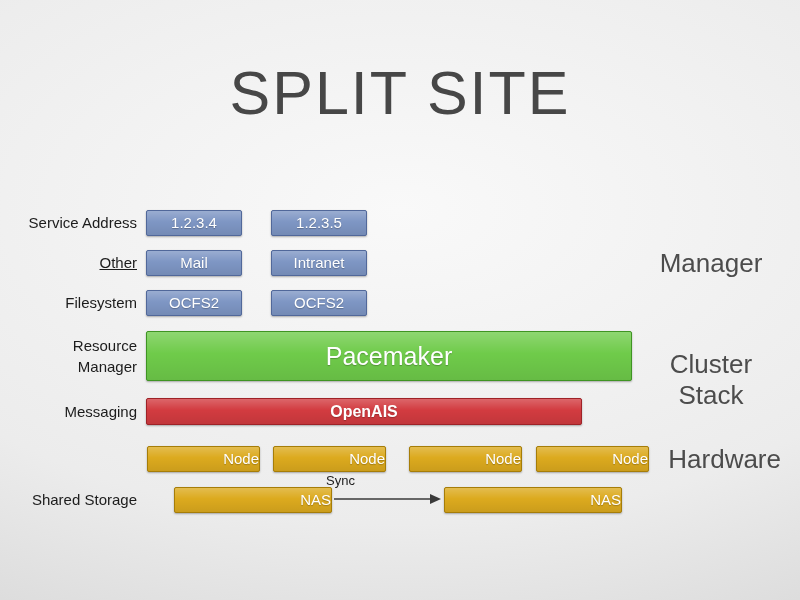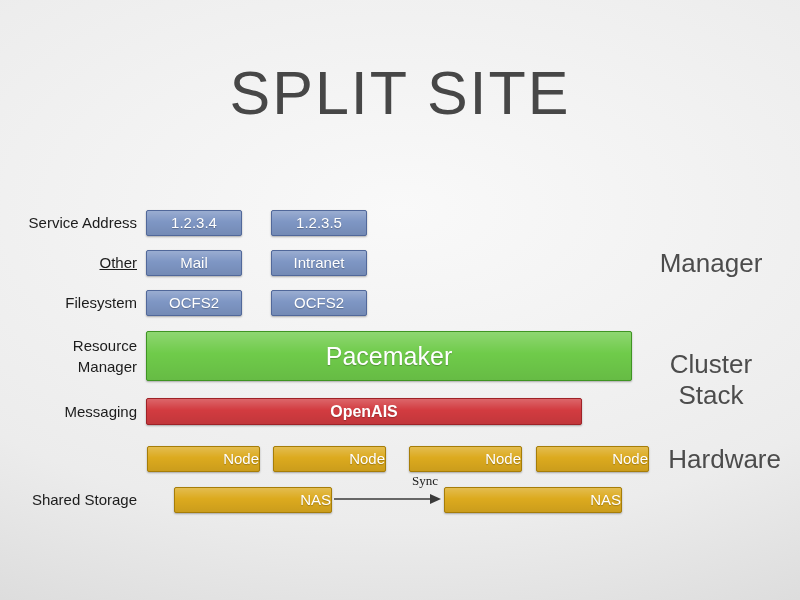--- a/index.html
+++ b/index.html
@@ -32,22 +32,22 @@
   .h27{height:27px;line-height:25px;}
   .h50{height:50px;line-height:48px;}
   .blue {background-color:var(--blue); border:1px solid var(--blue-border);}
   .green{background-color:var(--green);border:1px solid var(--green-border);}
   .red  {background-color:var(--red);  border:1px solid var(--red-border);}
   .gold {background-color:var(--gold); border:1px solid var(--gold-border);text-align:right;}
   .pacemaker{font-size:25px;font-weight:500;}
   .openais{font-size:16px;font-weight:700;}
   .sync-arrow{position:absolute;left:334px;top:492px;color:var(--arrow);}
   .sync-label{
-    position:absolute;left:338px;top:473px;width:100px;text-align:right;
-    font-size:13px;color:#1c1c1c;font-family:Liberation Serif, serif;
+    position:absolute;left:326px;top:473px;width:100px;text-align:left;
+    font-size:13px;color:#1c1c1c;
   }
 </style>
 </head>
 <body>
 
 <div class="slide">
 
   <div class="title">SPLIT SITE</div>
 
   <div class="row-label" style="top:210px;line-height:26px;">Service Address</div>

